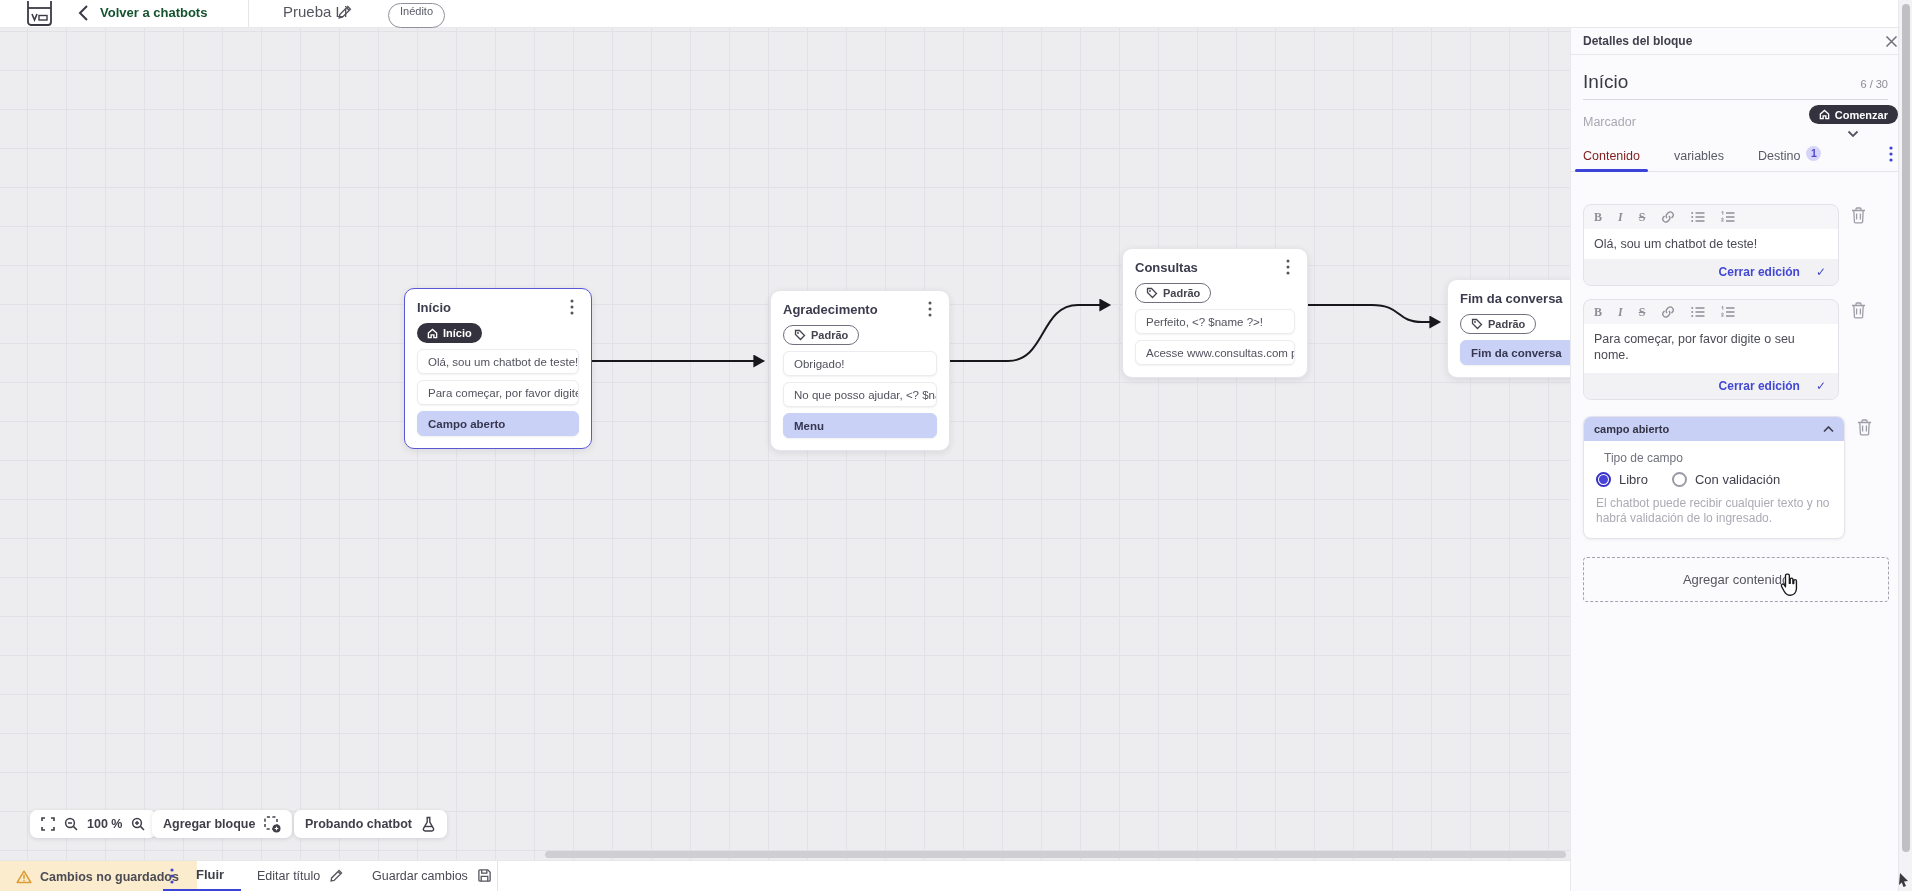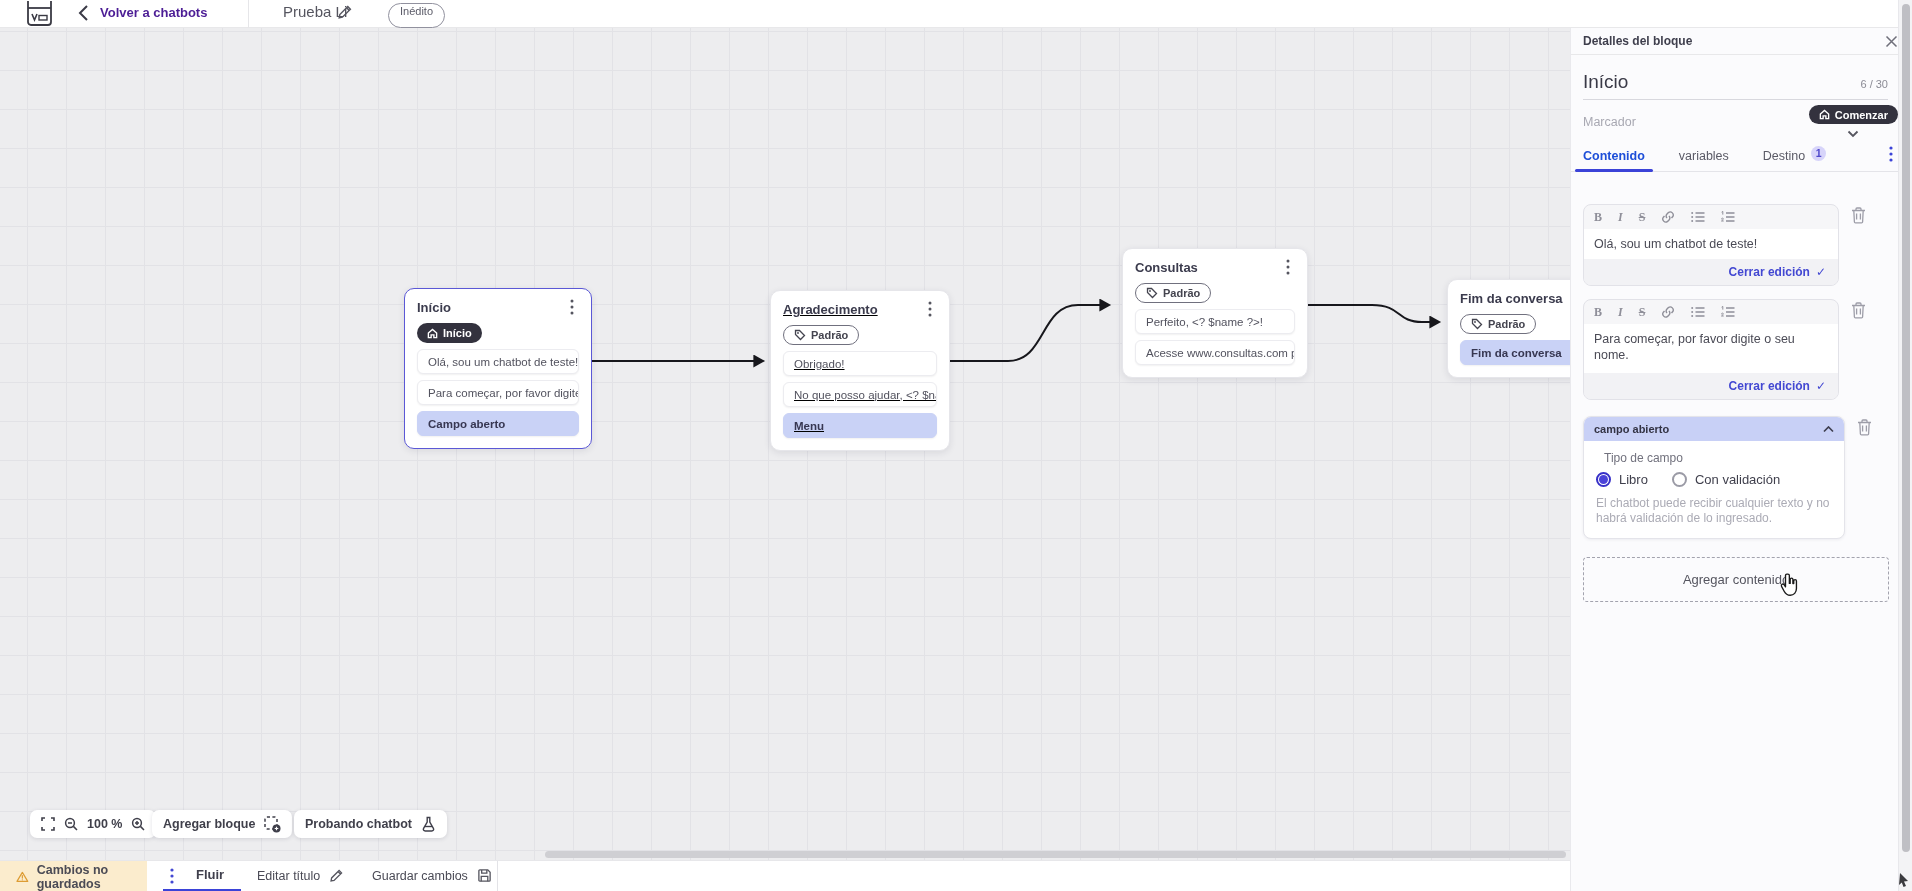--- a/index.html
+++ b/index.html
@@ -43,21 +43,21 @@
     background:#f3f3f5; border-left:1px solid #e8e8ec; z-index:60; }
   #vscroll-thumb { position:absolute; left:3px; top:4px; width:8px; height:848px;
     background:#bfbfc4; border-radius:4px; }
   #scroll-corner { position:absolute; left:1897px; top:872px; z-index:61; }
 
   
   #topbar { position:absolute; left:0; top:0; width:1912px; height:28px; background:#fff;
     border-bottom:1px solid #e8e8ea; z-index:30; }
   #logo { position:absolute; left:26px; top:1px; }
   .back-btn { position:absolute; left:78px; top:4px; cursor:pointer; }
-  .back-label { position:absolute; left:100px; top:5px; font-size:13px; font-weight:700; color:#4c1d95; }
+  .back-label { position:absolute; left:100px; top:5px; font-size:13px; font-weight:700; color:#14532d; }
   .hdr-divider { position:absolute; left:248px; top:0; width:1px; height:28px; background:#e6e6e9; }
   .bot-title { position:absolute; left:263px; top:3px; font-size:15px; color:#55555f;margin-left:20px; }
   .pencil-1 { position:absolute; left:337px; top:4px; cursor:pointer; }
   .status-pill { position:absolute; left:388px; top:3px; border:1px solid #91919e; border-radius:999px;
     padding:1px 11px 10px; font-size:11px; color:#5b5b68; }
 
   
   #top-tabs { position:absolute; left:1573px; top:0; width:325px; height:28px;
     display:flex; align-items:center; gap:30px; padding-left:8px; }
   .top-tab { font-size:13px; font-weight:700; color:#3b3b48; position:relative;
@@ -80,39 +80,39 @@
   #marker-row { display:flex; align-items:center; justify-content:space-between;
     padding:11px 14px 0 12px; height:32px; }
   #marker-label { font-size:12.5px; color:#a8a8b2; }
   .marker-right { display:flex; align-items:center; gap:6px;flex-direction:column; }
   #marker-pill { display:inline-flex; align-items:center; gap:5px; background:#33323e; color:#fff;
     border-radius:999px; height:19px; padding:0 10px; font-size:11px; font-weight:700; cursor:pointer; }
   #panel-tabs { display:flex; align-items:center; padding:14px 12px 0; height:40px;
     border-bottom:1px solid #e4e4e9; position:relative; }
   .p-tab { font-size:12.5px; color:#5a5a66; margin-right:34px; position:relative;
     height:26px; line-height:20px; cursor:pointer; display:flex; align-items:flex-start; gap:6px;}
-  .p-tab.active { color:#1d4ed8; font-weight:700; }
+  .p-tab.active { color:#7f1d1d; font-weight:400; }
   .p-tab.active::after { content:""; position:absolute; left:-8px; right:-8px; bottom:0;
     height:3px; background:#3b43d8; border-radius:2px; }
   .count-badge { width:15px; height:15px; border-radius:50%; background:#d7d4fa; color:#4f48cc;
     font-size:10.5px; font-weight:700; display:flex; align-items:center; justify-content:center; }
   #panel-tabs .kebab { position:absolute; right:14px; top:14px; }
 
   #panel-content { padding:32px 12px 0; }
   .editor-row { display:flex; gap:12px; }
   .editor-box { flex:0 0 256px; border:1px solid #e2e2e8; border-radius:8px; overflow:hidden;
     background:#f6f6f8; }
   .ed-toolbar { height:24px; display:flex; align-items:center; gap:16px; padding:0 10px;
     color:#8f8f99; }
   .tb-g { font-size:12px; font-weight:700; cursor:pointer; font-family:"Liberation Serif","DejaVu Serif",serif; }
   .tb-g.it { font-style:italic; }
   .tb-g.st { text-decoration:line-through; }
   .ed-text { background:#fff; font-size:12.5px; color:#4a4a55; padding:7px 10px; line-height:16px; }
   .ed-footer { height:26px; background:#f2f2f5; display:flex; align-items:center;
-    justify-content:flex-end; gap:6px; padding:0 12px; }
+    justify-content:flex-end; gap:16px; padding:0 12px; }
   .ed-close { font-size:12px; font-weight:700; color:#4348d2; cursor:pointer; }
   .ed-check { color:#4348d2; font-family:"DejaVu Sans",sans-serif; font-size:12px; }
   .trash-btn { margin-top:3px; cursor:pointer; flex:0 0 auto; }
   .gap13 { height:13px; } .gap16 { height:16px; }
 
   #field-box { flex:0 0 262px; border-radius:8px; background:#fff;
     border:1px solid #e4e4ea; box-shadow:0 1px 3px rgba(40,40,70,.07); overflow:hidden; }
   #field-head { height:24px; background:#c8d0f6; display:flex; align-items:center;
     justify-content:space-between; padding:0 10px; cursor:pointer; }
   #field-head .fh-label { font-size:11px; font-weight:700; color:#333344; }
@@ -125,21 +125,21 @@
   .radio.sel::after { content:""; position:absolute; inset:1px; border-radius:50%; background:#4b43d8; }
   #field-help { margin-top:9px; font-size:12px; color:#ababb5; line-height:15px; }
 
   #add-content { margin-top:18px; width:306px; height:45px; border:1.5px dashed #a3a3ae;
     border-radius:4px; display:flex; align-items:center; justify-content:center;
     font-size:13px; color:#55555f; cursor:pointer; }
 
   
   #bottombar { position:absolute; left:0; top:860px; width:1570px; height:31px; background:#fff;
     border-top:1px solid #e7e7ea; z-index:25; }
-  #warn-chip { position:absolute; left:0; top:0; width:147px; height:31px; background:#fbeccd;
+  #warn-chip { position:absolute; left:0; top:0; width:197px; height:31px; background:#fbeccd;
     display:flex; align-items:center; gap:8px; padding:0 0 0 16px; }
   #warn-chip span { font-size:12.5px; font-weight:700; color:#4b4b55; }
   #bb-kebab { position:absolute; left:170px; top:7px; cursor:pointer; }
   #flow-tab { position:absolute; left:196px; top:6px; font-size:13px; font-weight:700;
     color:#3f3f4c; cursor:pointer; }
   #flow-underline { position:absolute; left:163px; top:28px; width:78px; height:3px; background:#3b43d8; }
   #edit-title { position:absolute; left:257px; top:7px; display:flex; gap:9px; align-items:center;
     font-size:12.5px; color:#4a4a55; cursor:pointer; }
   #save-changes { position:absolute; left:372px; top:7px; display:flex; gap:9px; align-items:center;
     font-size:12.5px; color:#4a4a55; cursor:pointer; }
@@ -170,21 +170,21 @@
             <circle cx="2" cy="2" r="1.5"></circle>
             <circle cx="2" cy="8" r="1.5"></circle>
             <circle cx="2" cy="14" r="1.5"></circle>
           </svg>
         </div><span class="badge dark">
           <svg width="11" height="11" viewBox="0 0 12 12" fill="none" stroke="#fff" stroke-width="1.5">
             <path d="M1.5 5.5 L6 1.5 L10.5 5.5 V10.5 H7.5 V7.5 H4.5 V10.5 H1.5 Z"></path>
           </svg>
           <span>Início</span>
         </span><div class="node-item">Olá, sou um chatbot de teste!</div><div class="node-item">Para começar, por favor digite o ...</div><div class="node-item highlight">Campo aberto</div></div>
-      <div class="node" style="left: 770px; top: 290px; width: 180px; text-decoration: underline;"><div class="node-head">
+      <div class="node" style="left: 770px; top: 290px; width: 180px;"><div class="node-head">
           <div class="node-title">Agradecimento</div>
           <svg class="kebab" width="4" height="16" viewBox="0 0 4 16" fill="#55555f">
             <circle cx="2" cy="2" r="1.5"></circle>
             <circle cx="2" cy="8" r="1.5"></circle>
             <circle cx="2" cy="14" r="1.5"></circle>
           </svg>
         </div><span class="badge outline">
           <svg width="12" height="12" viewBox="0 0 12 12" fill="none" stroke="#44444f" stroke-width="1.3">
             <path d="M1.5 1.5h4l5 5-4 4-5-5Z"></path>
             <circle cx="4" cy="4" r=".9" fill="#44444f" stroke="none"></circle>

